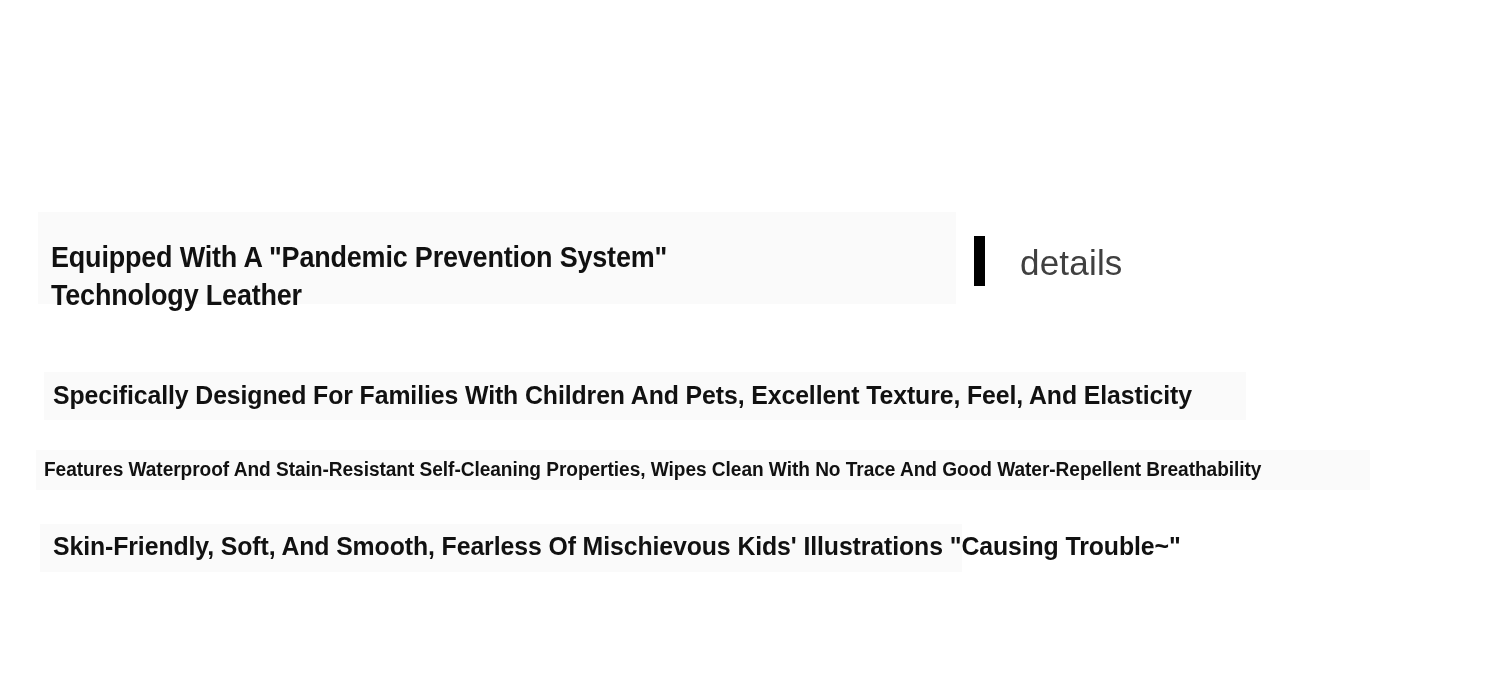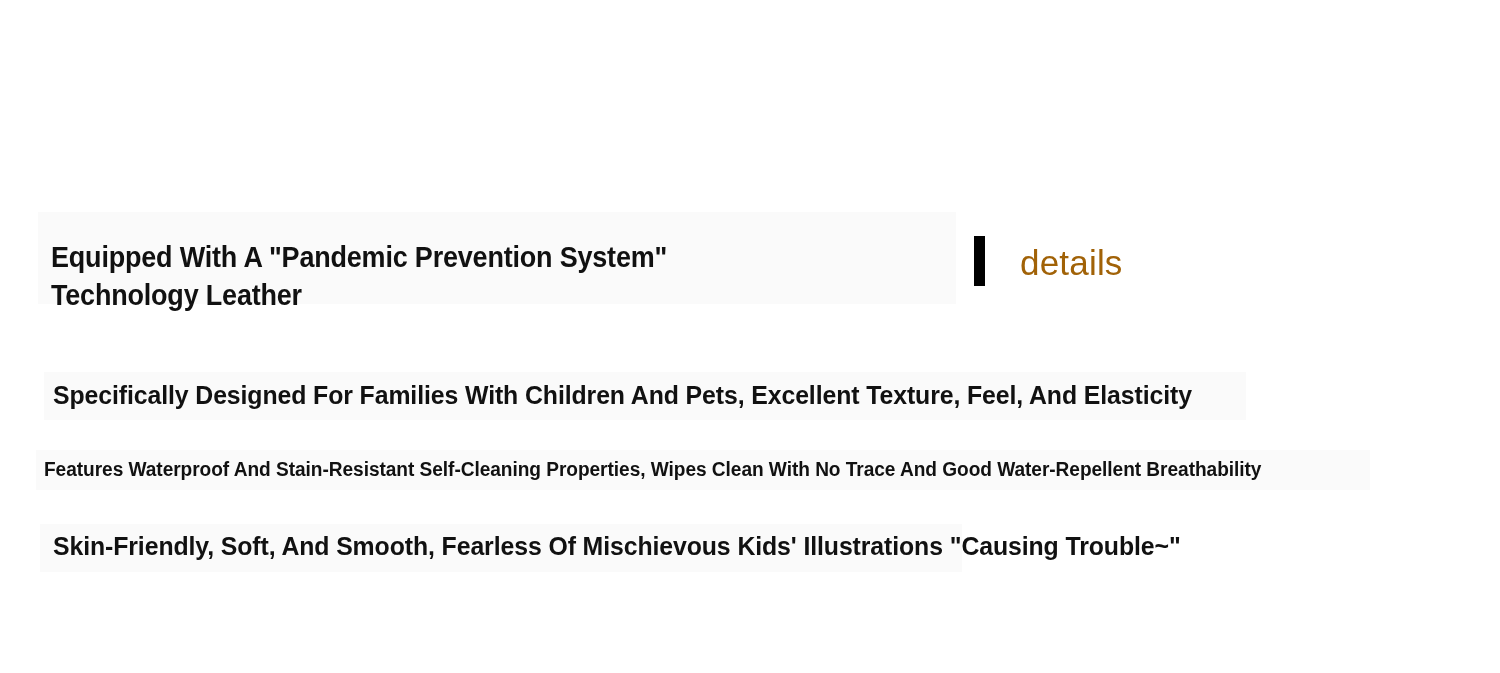--- a/index.html
+++ b/index.html
@@ -58,21 +58,21 @@
   }
 
   
   #details-label {
     position: absolute;
     left: 1020px;
     top: 240px;
     font-size: 35px;
     line-height: 46px;
     font-weight: 400;
-    color: #a16207;
+    color: #404040;
     letter-spacing: 0.2px;
   }
 
   
   .feature-line {
     position: absolute;
     color: #111111;
     font-weight: 700;
     white-space: nowrap;
     transform-origin: left top;

